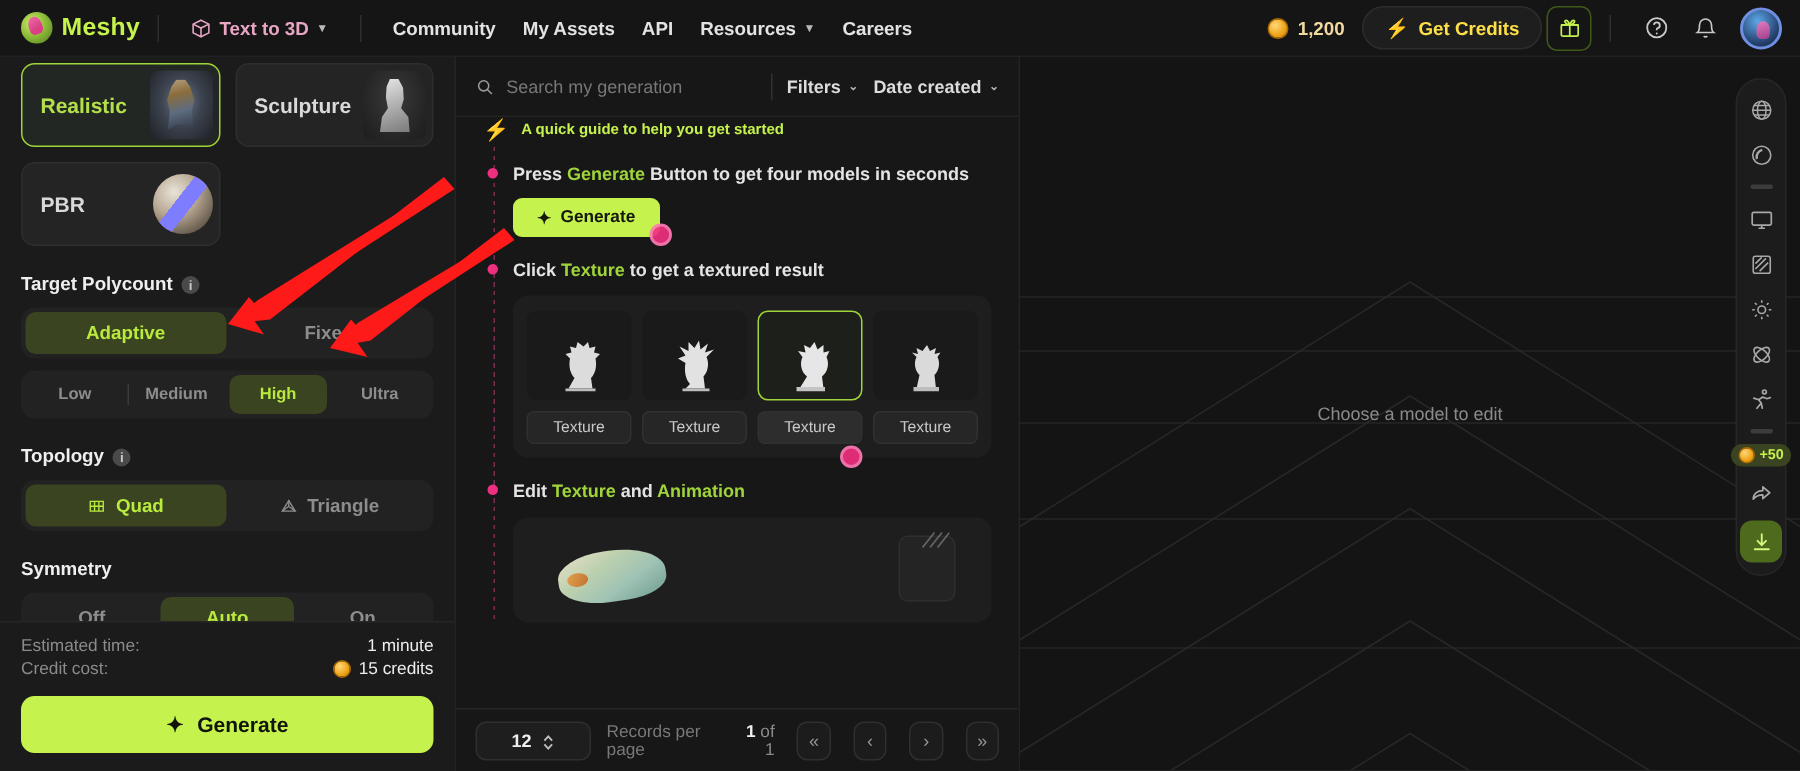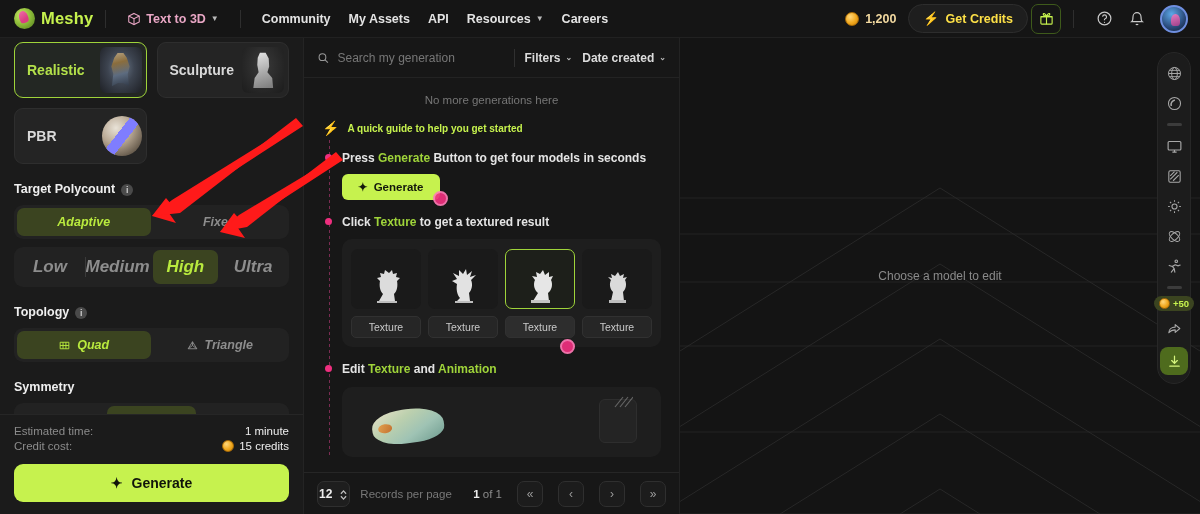--- a/index.html
+++ b/index.html
@@ -115,33 +115,33 @@
     background: linear-gradient(128deg, transparent 40%, #7f7dff 40%, #7f7dff 56%, transparent 56%);
   }
 
   .sec-head { display: flex; align-items: flex-end; gap: 6px; margin: 18px 0 9px 0; }
   .sec-title { font-size: 12.5px; font-weight: bold; color: #efefef; }
   .info-ic {
     width: 12px; height: 12px; border-radius: 50%; background: #4a4a4a; color: #c9c9c9;
     font-size: 9px; line-height: 12px; text-align: center; font-weight: bold; flex: none;
   }
   .seg {
-    display: flex; background: #222222; border-radius: 9px; padding: 3px; gap: 2px; font-style: italic;
+    display: flex; background: #222222; border-radius: 9px; padding: 3px; gap: 2px;
   }
   .seg-btn {
     flex: 1; text-align: center; font-size: 12.5px; font-weight: bold;
     color: #8d8d8d; padding: 7px 0; border-radius: 7px; cursor: pointer;
     display: flex; align-items: center; justify-content: center; gap: 6px;
     position: relative;
   }
   .seg-btn.act { background: #3b4420; color: #b9ea3e; }
   .seg-btn.divider:before {
     content: ""; position: absolute; left: 0; top: 22%; height: 56%; width: 1px; background: #3a3a3a;
   }
-  .seg-4 .seg-btn { font-size: 17px; }
+  .seg-4 .seg-btn { font-size: 11px; }
   .mini-ic { width: 13px; height: 13px; flex: none; }
 
   .sb-bottom { padding: 10px 14px 12px 14px; background: #1b1b1b; border-top: 1px solid #262626; }
   .cost-row { display: flex; justify-content: space-between; align-items: center; font-size: 11.5px; margin-bottom: 3px; }
   .cost-label { color: #8b8b8b; }
   .cost-val { color: #ededed; font-weight: normal; display: flex; align-items: center; gap: 5px; margin-left: 24px; }
   .gen-btn {
     margin-top: 12px; height: 38px; border-radius: 9px; background: #c6f24e;
     color: #10140a; font-size: 14px; font-weight: bold; cursor: pointer;
     display: flex; align-items: center; justify-content: center; gap: 9px;
@@ -228,21 +228,21 @@
     border-radius: 6px; background: #242424; border: 1px solid #2e2e2e;
   }
   .edit-hatch { position: absolute; right: 28px; top: 8px; width: 20px; height: 14px; opacity: .55; }
 
   .pager {
     height: 42px; min-height: 42px; display: flex; align-items: center; gap: 10px;
     padding: 0 13px; border-top: 1px solid #262626; background: #171717;
   }
   .rpp {
     display: flex; align-items: flex-end; gap: 7px; background: #1e1e1e; border: 1px solid #2f2f2f;
-    border-radius: 7px; padding: 5px 1px; cursor: pointer;
+    border-radius: 7px; padding: 5px 23px; cursor: pointer;
   }
   .rpp-num { font-size: 12px; font-weight: bold; color: #ededed; }
   .rpp-label { font-size: 11.5px; color: #787878; }
   .pg-info { font-size: 11.5px; color: #8b8b8b; margin-left: auto; text-align: right; }
   .pg-info b { color: #ededed; }
   .pg-btn {
     width: 26px; height: 26px; border-radius: 7px; border: 1px solid #2f2f2f; background: #1c1c1c;
     color: #9a9a9a; font-size: 12px; display: flex; align-items: center; justify-content: center;
     cursor: pointer; margin-left: 5px;
   }
@@ -469,21 +469,20 @@
           <span>Filters</span>
           <span class="caret">⌄</span>
         </div>
         <div class="drop">
           <span>Date created</span>
           <span class="caret">⌄</span>
         </div>
       </div>
 
       <div class="mid-scroll">
-        <div class="no-more">No more generations here</div>
 
         <div class="guide">
           <div class="timeline"></div>
           <div class="guide-title">
             <span class="guide-bolt">⚡</span>
             <span class="guide-title-text">A quick guide to help you get started</span>
           </div>
 
           <div class="step">
             <span class="dot"></span>

